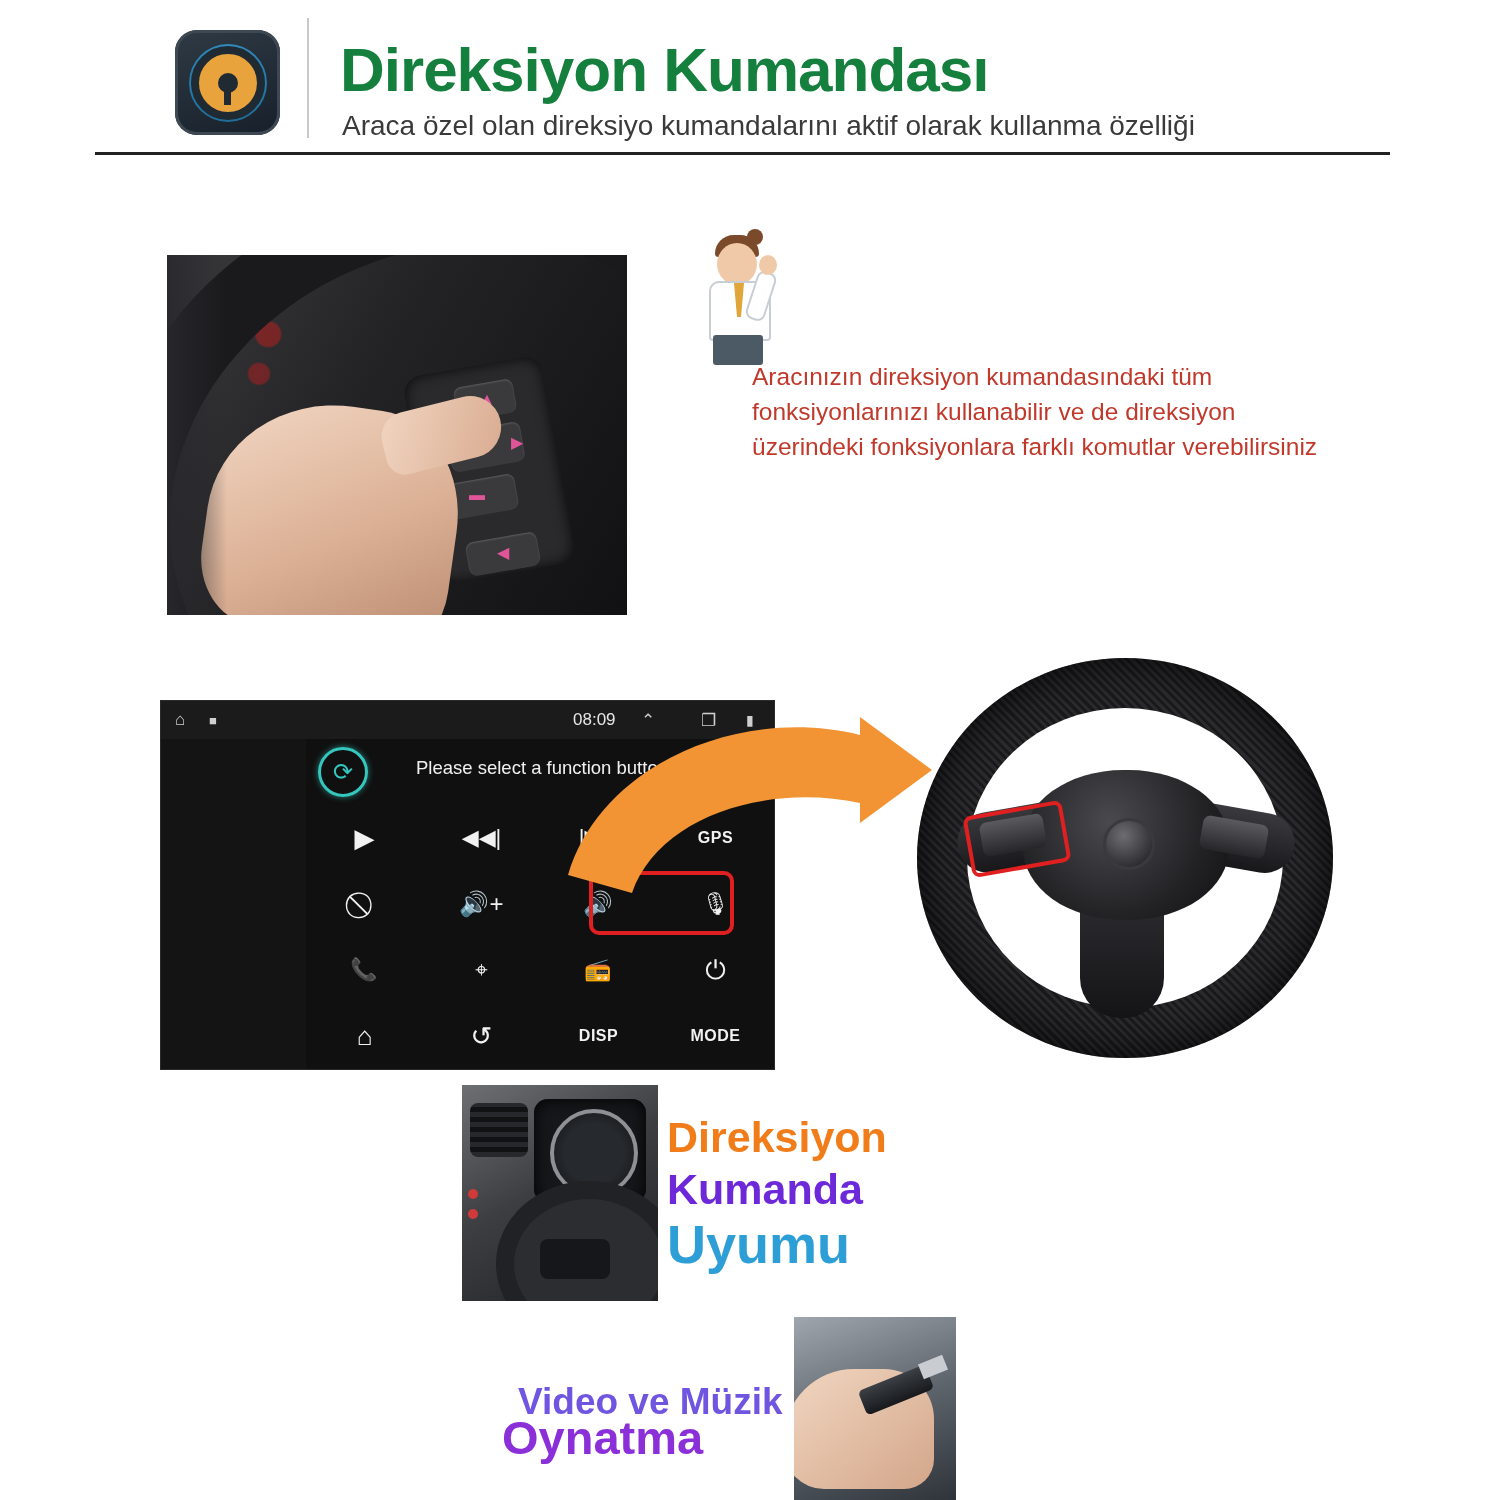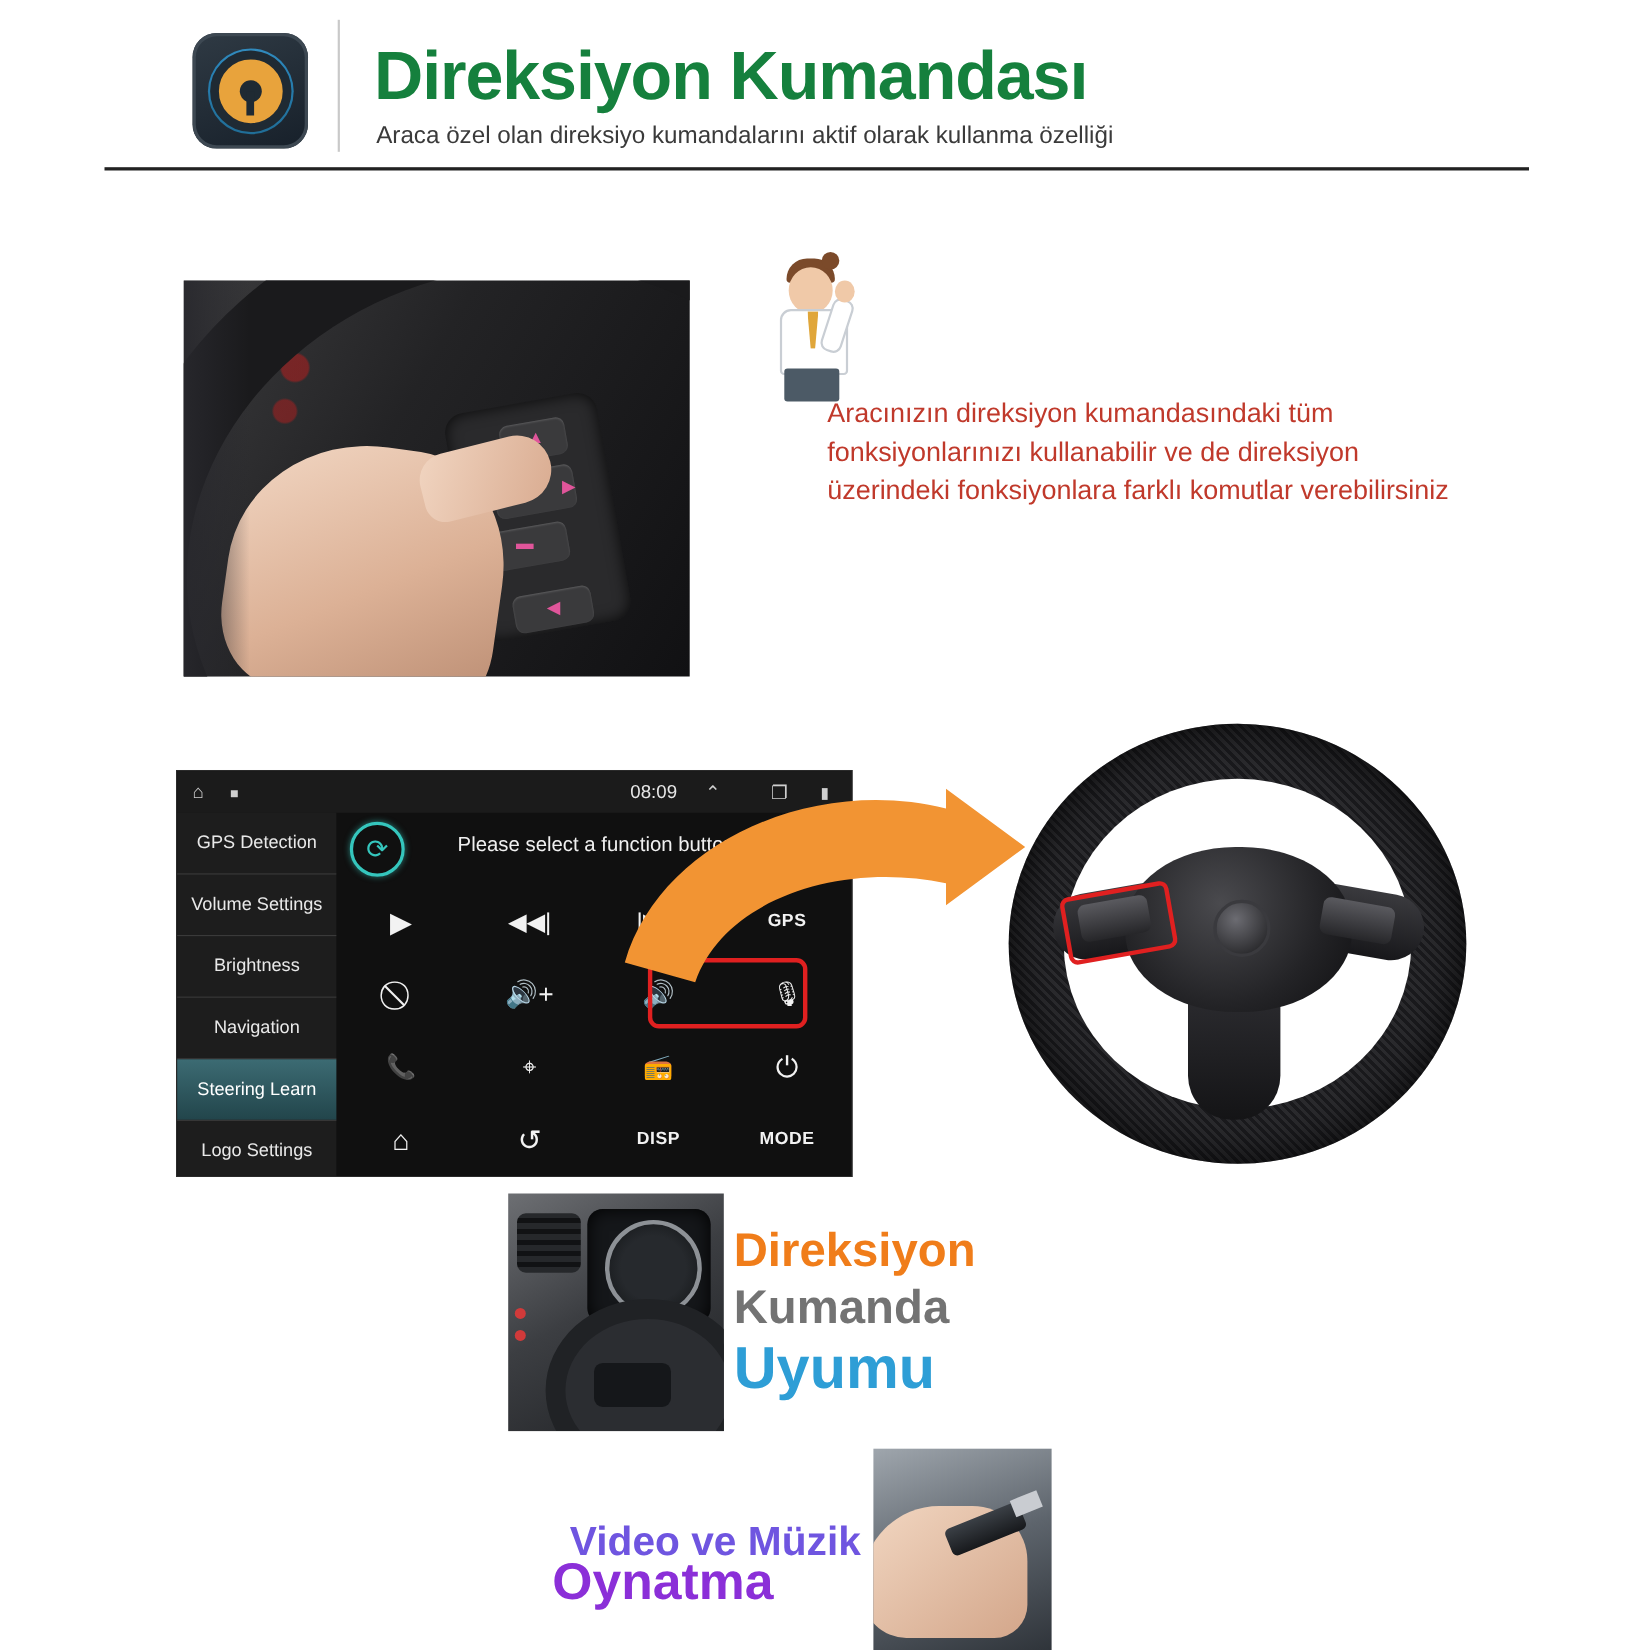--- a/index.html
+++ b/index.html
@@ -90,21 +90,21 @@
     font-size: 62px;
     font-weight: bold;
     color: #15803d;
     letter-spacing: -1px;
     white-space: nowrap;
   }
   .subtitle {
     position: absolute;
     left: 247px;
     top: 98px;
-    font-size: 22px;
+    font-size: 28px;
     color: #3a3a3a;
     white-space: nowrap;
     text-align: right;
   }
   .header-rule {
     position: absolute;
     left: 95px;
     top: 152px;
     width: 1295px;
     height: 3px;
@@ -468,21 +468,21 @@
     position: absolute;
     left: 205px; top: 28px;
     font-size: 43px; font-weight: bold;
     color: #f07d1a;
     white-space: nowrap;
   }
   .promo-t2 {
     position: absolute;
     left: 205px; top: 80px;
     font-size: 43px; font-weight: bold;
-    color: #737373;
+    color: #6d28d9;
     white-space: nowrap;
   }
   .promo-t3 {
     position: absolute;
     left: 205px; top: 128px;
     font-size: 54px; font-weight: bold;
     color: #2e9ed6;
     white-space: nowrap;
   }
   .promo-t4 {
@@ -585,28 +585,20 @@
 <div class="headunit">
   <div class="hu-statusbar">
     <span class="hu-sb-icon" style="left:14px;">⌂</span>
     <span class="hu-sb-icon" style="left:48px; font-size:13px; top:12px;">■</span>
     <span class="hu-clock">08:09</span>
     <span class="hu-sb-icon" style="left:480px;">⌃</span>
     <span class="hu-sb-icon" style="left:540px;">❐</span>
     <span class="hu-sb-icon" style="left:585px; font-size:14px; top:11px;">▮</span>
   </div>
 
-  <div class="hu-sidebar">
-    <div class="hu-side-item">GPS Detection</div>
-    <div class="hu-side-item">Volume Settings</div>
-    <div class="hu-side-item">Brightness</div>
-    <div class="hu-side-item">Navigation</div>
-    <div class="hu-side-item active">Steering Learn</div>
-    <div class="hu-side-item">Logo Settings</div>
-  </div>
 
   <div class="hu-main">
     <div class="hu-refresh">⟳</div>
     <div class="hu-prompt">Please select a function button!</div>
 
     <div class="hu-grid">
       <div class="hu-cell">▶</div>
       <div class="hu-cell" style="font-size:22px;">◀◀|</div>
       <div class="hu-cell" style="font-size:22px;">|▶▶</div>
       <div class="hu-cell label">GPS</div>

